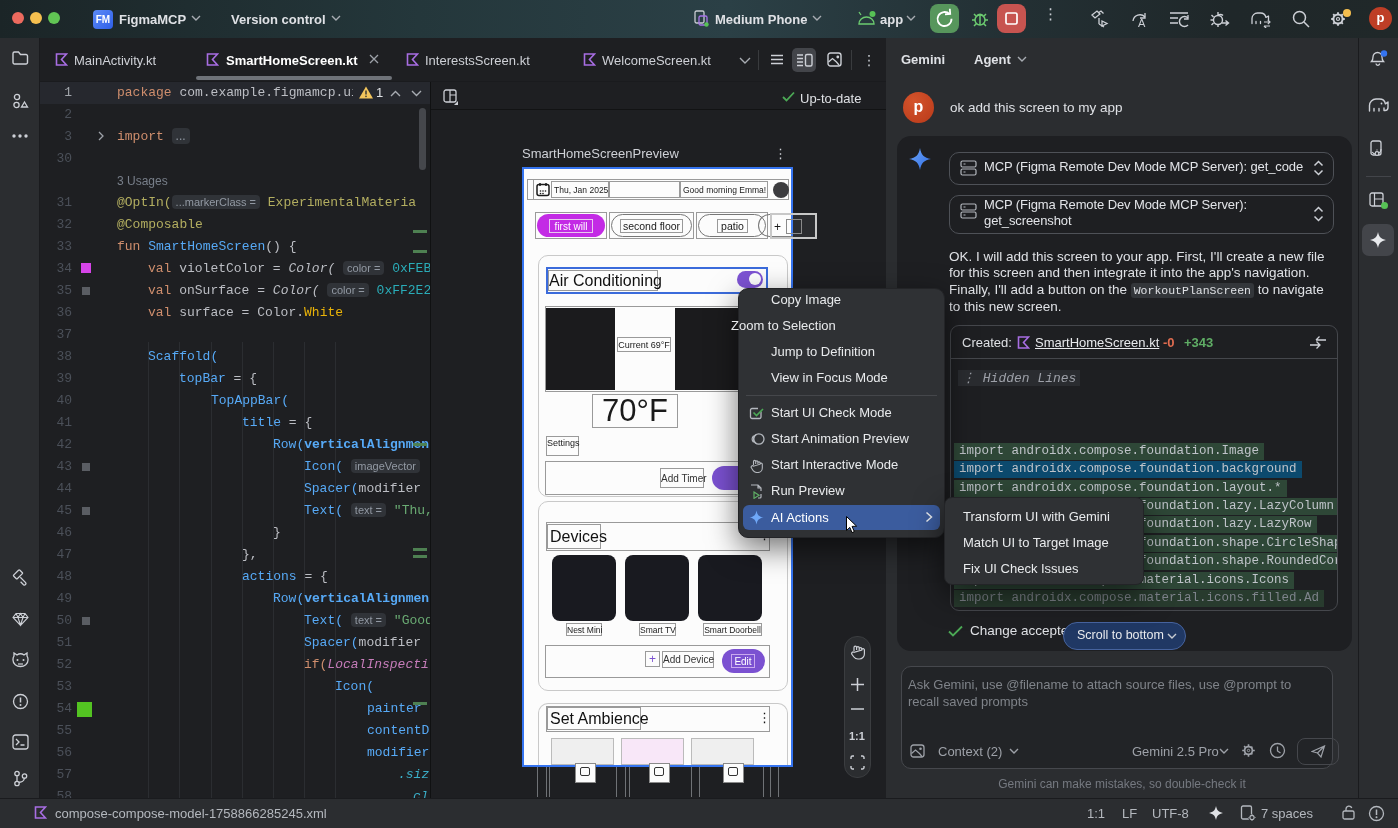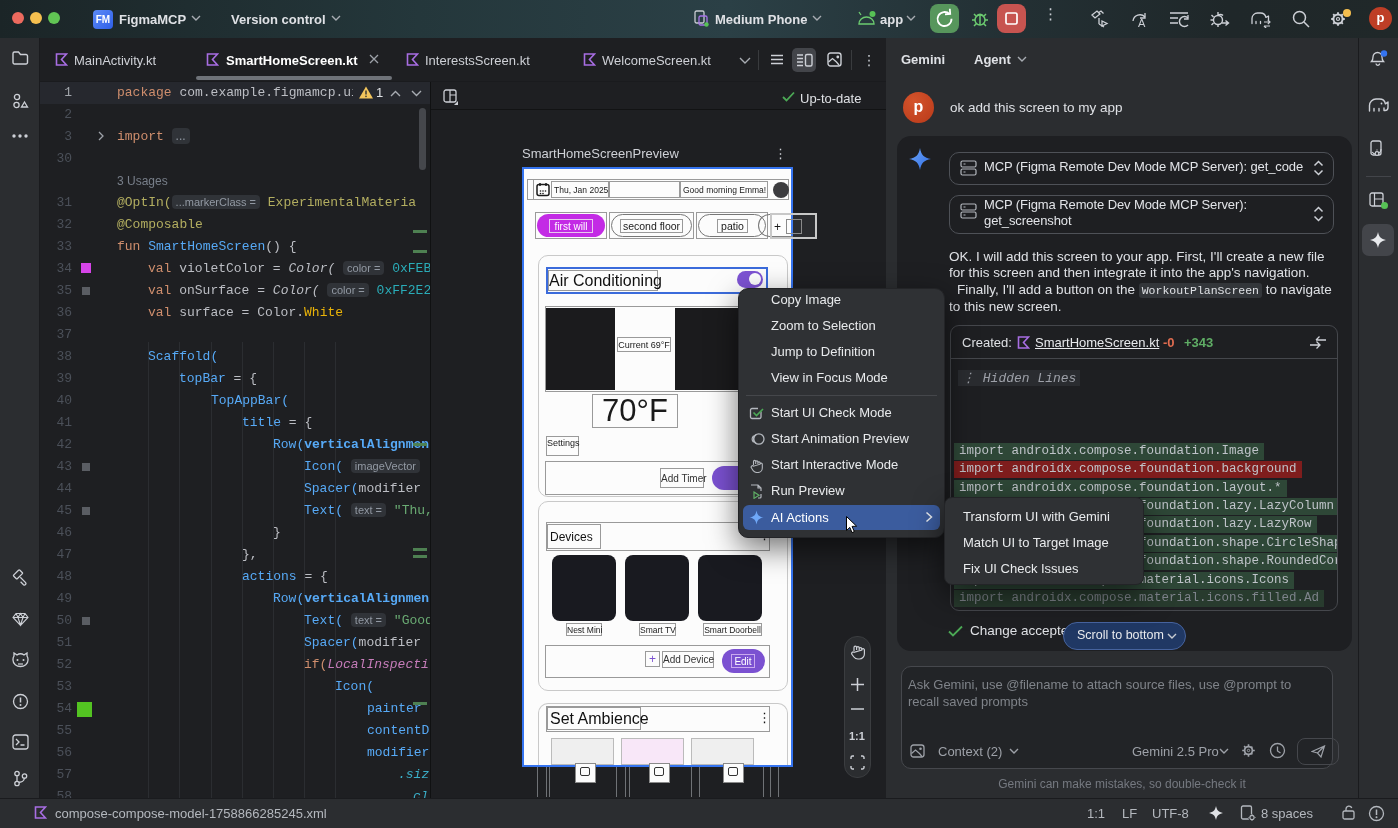--- a/index.html
+++ b/index.html
@@ -302,21 +302,21 @@
     </svg>
   </div>
 <div class="abs" style="left:1240px;top:805px;">
     <svg width="17" height="17">
       <rect x="1.5" y="1" width="10" height="13" rx="1.5" fill="none" stroke="#B4B8BE" stroke-width="1.3"></rect>
       <circle cx="12" cy="12.5" r="3.6" fill="#2B2D30"></circle>
       <circle cx="12" cy="12.5" r="2.1" fill="none" stroke="#B4B8BE" stroke-width="1.1"></circle>
       <path d="M12 9.8 v-0.8 M12 15.2 v0.8 M9.3 12.5 h-0.8 M14.7 12.5 h0.8" stroke="#B4B8BE" stroke-width="1.1"></path>
     </svg>
   </div>
-<div class="abs t13" style="left:1261px;top:806px;color:#B4B8BE;">8 spaces</div>
+<div class="abs t13" style="left:1261px;top:806px;color:#B4B8BE;">7 spaces</div>
 <div class="abs" style="left:1341px;top:804px;">
     <svg width="16" height="17">
       <rect x="2" y="7" width="11" height="8" rx="1.5" fill="none" stroke="#B4B8BE" stroke-width="1.3"></rect>
       <path d="M5 7 v-2 a3 3 0 0 1 5.8 -1" fill="none" stroke="#B4B8BE" stroke-width="1.3"></path>
     </svg>
   </div>
 <div class="abs" style="left:1368px;top:805px;">
     <svg width="17" height="17">
       <circle cx="8.5" cy="8.5" r="7" fill="none" stroke="#B4B8BE" stroke-width="1.3"></circle>
       <path d="M8.5 4.5 v5.5" stroke="#B4B8BE" stroke-width="1.5"></path>
@@ -490,21 +490,21 @@
 <div class="abs" style="left:546px;top:308px;width:69px;height:82px;background:#1B1B1D;"></div>
 <div class="abs" style="left:675px;top:308px;width:71px;height:82px;background:#1B1B1D;"></div>
 <div class="abs" style="left:617px;top:337px;width:54px;height:15px;border:1px solid #9a9a9a;font-size:9px;color:#1a1a1a;line-height:14px;text-align:center;white-space:nowrap;">Current 69°F</div>
 <div class="abs" style="left:592px;top:394px;width:86px;height:34px;border:1px solid #9a9a9a;font-size:31px;color:#1a1a1a;line-height:32px;text-align:center;white-space:nowrap;">70°F</div>
 <div class="abs" style="left:546px;top:436px;width:33px;height:20px;border:1px solid #9a9a9a;font-size:9px;color:#1a1a1a;line-height:13px;text-align:center;">Settings</div>
 <div class="abs" style="left:545px;top:461px;width:202px;height:34px;border:1px solid #9a9a9a;"></div>
 <div class="abs" style="left:660px;top:468px;width:44px;height:20px;border:1px solid #9a9a9a;font-size:10px;color:#333;line-height:19px;text-align:center;white-space:nowrap;">Add Timer</div>
 <div class="abs" style="left:712px;top:466px;width:41px;height:24px;border-radius:12px;background:#7B51D1;"></div>
 <div class="abs" style="left:538px;top:501px;width:250px;height:190px;border:1px solid #c9c9c9;border-radius:10px;"></div>
 <div class="abs" style="left:546px;top:522px;width:224px;height:29px;border:1px solid #9a9a9a;"></div>
-<div class="abs" style="left:547px;top:524px;width:54px;height:25px;border:1px solid #9a9a9a;font-size:12px;color:#111;line-height:24px;padding-left:2px;">Devices</div>
+<div class="abs" style="left:547px;top:524px;width:54px;height:25px;border:1px solid #9a9a9a;font-size:16px;color:#111;line-height:24px;padding-left:2px;">Devices</div>
 <div class="abs" style="left:758px;top:528px;color:#111;font-size:13px;line-height:13px;">⋮</div>
 <div class="abs" style="left:552px;top:555px;width:64px;height:66px;border-radius:8px;background:#191A20;"></div>
 <div class="abs" style="left:566px;top:623px;width:36px;height:13px;border:1px solid #9a9a9a;font-size:8.5px;color:#1a1a1a;line-height:12px;text-align:center;white-space:nowrap;">Nest Mini</div>
 <div class="abs" style="left:625px;top:555px;width:64px;height:66px;border-radius:8px;background:#191A20;"></div>
 <div class="abs" style="left:639px;top:623px;width:37px;height:13px;border:1px solid #9a9a9a;font-size:8.5px;color:#1a1a1a;line-height:12px;text-align:center;white-space:nowrap;">Smart TV</div>
 <div class="abs" style="left:698px;top:555px;width:64px;height:66px;border-radius:8px;background:#191A20;"></div>
 <div class="abs" style="left:703px;top:623px;width:59px;height:13px;border:1px solid #9a9a9a;font-size:8.5px;color:#1a1a1a;line-height:12px;text-align:center;white-space:nowrap;">Smart Doorbell</div>
 <div class="abs" style="left:545px;top:645px;width:225px;height:33px;border:1px solid #9a9a9a;"></div>
 <div class="abs" style="left:645px;top:651px;width:15px;height:16px;border:1px solid #9a9a9a;color:#7B51D1;font-size:12px;line-height:15px;text-align:center;">+</div>
 <div class="abs" style="left:662px;top:651px;width:52px;height:17px;border:1px solid #9a9a9a;font-size:10px;color:#333;line-height:16px;text-align:center;white-space:nowrap;">Add Device</div>
@@ -603,41 +603,41 @@
 <div class="abs" style="left:984px;top:197px;font-size:13px;color:#E2E4E8;white-space:nowrap;letter-spacing:-0.1px;">MCP (Figma Remote Dev Mode MCP Server):</div>
 <div class="abs" style="left:984px;top:213px;font-size:13px;color:#E2E4E8;white-space:nowrap;letter-spacing:-0.1px;">get_screenshot</div>
 <div class="abs" style="left:1313px;top:205px;">
     <svg width="11" height="18">
       <path d="M1.5 6.5 L5.5 2.5 L9.5 6.5 M1.5 11.5 L5.5 15.5 L9.5 11.5" fill="none" stroke="#CDD0D6" stroke-width="1.5"></path>
     </svg>
   </div>
 <div class="abs" style="left:949px;top:249px;font-size:13.5px;color:#DFE1E5;white-space:nowrap;">OK. I will add this screen to your app. First, I'll create a new file</div>
 <div class="abs" style="left:949px;top:265px;font-size:13.5px;color:#DFE1E5;white-space:nowrap;">for this screen and then integrate it into the app's navigation.</div>
 <div class="abs" style="left:949px;top:299px;font-size:13.5px;color:#DFE1E5;white-space:nowrap;">to this new screen.</div>
-<div class="abs" style="left:949px;top:282px;font-size:13.5px;color:#DFE1E5;white-space:nowrap;margin-left:8px;">Finally, I'll add a button on the <span class="mono" style="font-size:11.5px;background:#33363A;border-radius:3px;padding:1px 3px;">WorkoutPlanScreen</span> to navigate</div>
+<div class="abs" style="left:949px;top:282px;font-size:13.5px;color:#DFE1E5;white-space:nowrap;">Finally, I'll add a button on the <span class="mono" style="font-size:11.5px;background:#33363A;border-radius:3px;padding:1px 3px;">WorkoutPlanScreen</span> to navigate</div>
 <div class="abs" style="left:950px;top:325px;width:388px;height:286px;border:1px solid #45474C;border-radius:9px;"></div>
 <div class="abs" style="left:950px;top:358px;width:388px;height:1px;background:#45474C;"></div>
 <div class="abs" style="left:962px;top:335px;font-size:13px;color:#DFE1E5;">Created:</div>
 <div class="abs" style="left:1017px;top:336px;">
     <svg width="13" height="13" viewBox="0 0 13 13">
       <path d="M1.5 1 h10 L6.5 6.5 L11.5 12 h-10 z" fill="none" stroke="#A86EE3" stroke-width="1.6"></path>
     </svg>
   </div>
 <div class="abs" style="left:1035px;top:335px;font-size:13px;color:#E8EAED;text-decoration:underline;">SmartHomeScreen.kt</div>
 <div class="abs" style="left:1163px;top:335px;font-size:13px;color:#E06C50;font-weight:600;">-0</div>
 <div class="abs" style="left:1184px;top:335px;font-size:13px;color:#5FAD65;font-weight:600;">+343</div>
 <div class="abs" style="left:1308px;top:336px;">
     <svg width="20" height="13">
       <path d="M2 9 h10 m-3.5 -3.5 L12 9 l-3.5 3.5 M18 4 h-10 m3.5 -3.5 L8 4" fill="none" stroke="#CDD0D6" stroke-width="1.3"></path>
     </svg>
   </div>
 <div class="abs mono" style="left:958px;top:370px;font-size:13px;color:#9DA0A8;background:#2A2C30;padding:0 4px;font-style:italic;">⋮ Hidden Lines</div>
 <div class="abs" style="left:951px;top:359px;width:386px;height:251px;overflow:hidden;border-radius:0 0 9px 9px;">
     <div class="abs mono" style="left:3px;top:84px;font-size:12.5px;line-height:17px;color:#BFC3C9;background:#2E4737;padding:0 5px;white-space:pre;">import androidx.compose.foundation.Image</div>
-    <div class="abs mono" style="left:3px;top:102px;font-size:12.5px;line-height:17px;color:#BFC3C9;background:#7f1d1d;padding:0 5px;white-space:pre;">import androidx.compose.foundation.background</div>
+    <div class="abs mono" style="left:3px;top:102px;font-size:12.5px;line-height:17px;color:#BFC3C9;background:#0c4a6e;padding:0 5px;white-space:pre;">import androidx.compose.foundation.background</div>
     <div class="abs mono" style="left:3px;top:121px;font-size:12.5px;line-height:17px;color:#BFC3C9;background:#2E4737;padding:0 5px;white-space:pre;">import androidx.compose.foundation.layout.*</div>
     <div class="abs mono" style="left:3px;top:139px;font-size:12.5px;line-height:17px;color:#BFC3C9;background:#2E4737;padding:0 5px;white-space:pre;">import androidx.compose.foundation.lazy.LazyColumn</div>
     <div class="abs mono" style="left:3px;top:157px;font-size:12.5px;line-height:17px;color:#BFC3C9;background:#2E4737;padding:0 5px;white-space:pre;">import androidx.compose.foundation.lazy.LazyRow</div>
     <div class="abs mono" style="left:3px;top:176px;font-size:12.5px;line-height:17px;color:#BFC3C9;background:#2E4737;padding:0 5px;white-space:pre;">import androidx.compose.foundation.shape.CircleShape</div>
     <div class="abs mono" style="left:3px;top:194px;font-size:12.5px;line-height:17px;color:#BFC3C9;background:#2E4737;padding:0 5px;white-space:pre;">import androidx.compose.foundation.shape.RoundedCorn</div>
     <div class="abs mono" style="left:3px;top:213px;font-size:12.5px;line-height:17px;color:#BFC3C9;background:#2E4737;padding:0 5px;white-space:pre;">import androidx.compose.material.icons.Icons</div>
     <div class="abs mono" style="left:3px;top:231px;font-size:12.5px;line-height:17px;color:#7E838B;background:#283B2E;padding:0 5px;white-space:pre;">import androidx.compose.material.icons.filled.Ad</div>
   </div>
 <div class="abs" style="left:948px;top:625px;">
     <svg width="15" height="12">
@@ -688,21 +688,21 @@
   </div>
 <div class="abs" style="left:1297px;top:738px;width:42px;height:27px;border:1px solid #45474C;border-radius:8px;"></div>
 <div class="abs" style="left:1311px;top:745px;">
     <svg width="15" height="13">
       <path d="M1 6.5 L13.5 1 L10 12 L6.5 8 z M6.5 8 L13.5 1" fill="none" stroke="#9DA1A8" stroke-width="1.2"></path>
     </svg>
   </div>
 <div class="abs" style="left:886px;top:777px;width:472px;text-align:center;font-size:12px;color:#757980;">Gemini can make mistakes, so double-check it</div>
 <div class="abs" style="left:738px;top:288px;width:207px;height:250px;border-radius:10px;background:#2F3134;box-shadow:0 10px 30px rgba(0,0,0,0.55);border:1px solid #232427;"></div>
 <div class="abs" style="left:771px;top:292px;font-size:13px;color:#E8EAEC;white-space:nowrap;">Copy Image</div>
-<div class="abs" style="left:771px;top:318px;font-size:13px;color:#E8EAEC;white-space:nowrap;">Zoom to Selection</div>
+<div class="abs" style="left:731px;top:318px;font-size:13px;color:#E8EAEC;white-space:nowrap;">Zoom to Selection</div>
 <div class="abs" style="left:771px;top:344px;font-size:13px;color:#E8EAEC;white-space:nowrap;">Jump to Definition</div>
 <div class="abs" style="left:771px;top:370px;font-size:13px;color:#E8EAEC;white-space:nowrap;">View in Focus Mode</div>
 <div class="abs" style="left:746px;top:395px;width:191px;height:1px;background:#45474B;"></div>
 <div class="abs" style="left:749px;top:406px;">
     <svg width="16" height="14">
       <path d="M12 5.5 V11 a1.5 1.5 0 0 1 -1.5 1.5 H3 A1.5 1.5 0 0 1 1.5 11 V4 A1.5 1.5 0 0 1 3 2.5 h6" fill="none" stroke="#B4B8BE" stroke-width="1.3"></path>
       <path d="M4.5 6.5 l3 3 L14 3" fill="none" stroke="#4CA956" stroke-width="1.6"></path>
     </svg>
   </div>
 <div class="abs" style="left:771px;top:405px;font-size:13px;color:#E8EAEC;white-space:nowrap;">Start UI Check Mode</div>

